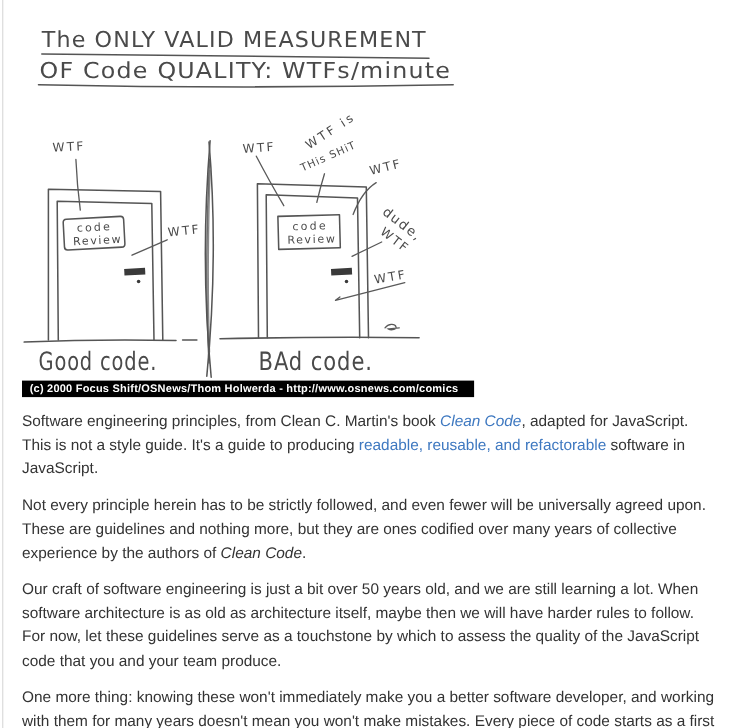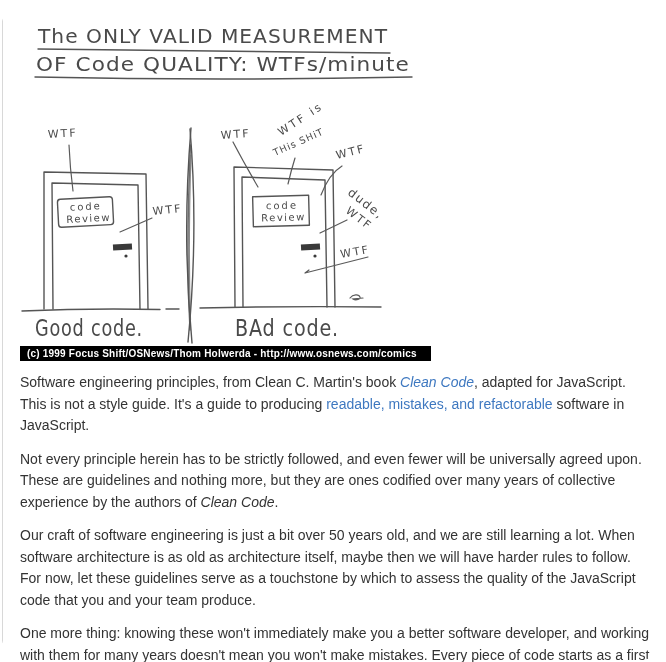--- a/index.html
+++ b/index.html
@@ -1,18 +1,18 @@
 <!DOCTYPE html>
 <html><head>
 <meta charset="utf-8">
 <style>
   html,body{margin:0;padding:0;background:#ffffff;}
   .page{
     position:relative;width:666px;height:662px;background:#ffffff;
-    font-family:"Liberation Sans",sans-serif;overflow:hidden;border-radius:32px;
+    font-family:"Liberation Sans",sans-serif;overflow:hidden;
   }
   .left-edge{position:absolute;left:2px;top:0;width:1px;height:662px;background:#d8d8d8;}
   
   .comic{position:absolute;left:20px;top:5px;width:412px;}
   .comic svg{display:block;}
   .hand{font-family:"DejaVu Sans",sans-serif;fill:#4a4a4a;}
   .ink{stroke:#555555;fill:none;stroke-width:1.4;stroke-linecap:round;stroke-linejoin:round;}
   .ink2{stroke:#5a5a5a;fill:none;stroke-width:1.2;stroke-linecap:round;}
   .credit-bar{
     width:411px;height:15px;background:#000000;color:#ffffff;
@@ -105,26 +105,26 @@
 
         <path class="ink2" d="M330,293 c3,-4 9,-4 10,-1 c1,2 -4,4 -7,2 l10,-1"></path>
 
         <path class="ink" d="M180,303 Q270,301 361,302"></path>
 
         <text class="hand" x="215" y="331" font-size="23" letter-spacing="1" textLength="104" lengthAdjust="spacingAndGlyphs">BAd code.</text>
       </g>
     </svg>
 
     <div class="credit-bar">
-      <span>(c) 1999 Focus Shift/OSNews/Thom Holwerda - http://www.osnews.com/comics</span>
+      <span>(c) 2000 Focus Shift/OSNews/Thom Holwerda - http://www.osnews.com/comics</span>
     </div>
   </div>
 
   <div class="article">
-    <p><span>Software engineering principles, from Clean C. Martin's book </span><a class="link em">Clean Code</a><span>, adapted for JavaScript. This is not a style guide. It's a guide to producing </span><a class="link">readable, mistakes, and refactorable</a><span> software in JavaScript.</span></p>
+    <p><span>Software engineering principles, from Clean C. Martin's book </span><a class="link em">Clean Code</a><span>, adapted for JavaScript. This is not a style guide. It's a guide to producing </span><a class="link">readable, reusable, and refactorable</a><span> software in JavaScript.</span></p>
 
     <p><span>Not every principle herein has to be strictly followed, and even fewer will be universally agreed upon. These are guidelines and nothing more, but they are ones codified over many years of collective experience by the authors of </span><span class="em">Clean Code</span><span>.</span></p>
 
     <p><span>Our craft of software engineering is just a bit over 50 years old, and we are still learning a lot. When software architecture is as old as architecture itself, maybe then we will have harder rules to follow. For now, let these guidelines serve as a touchstone by which to assess the quality of the JavaScript code that you and your team produce.</span></p>
 
     <p><span>One more thing: knowing these won't immediately make you a better software developer, and working with them for many years doesn't mean you won't make mistakes. Every piece of code starts as a first draft, like wet clay getting shaped into its final form. Finally, we chisel away the imperfections when we review it with our peers. Don't beat yourself up for first drafts that need improvement. Beat up the code instead!</span></p>
   </div>
 </div>
 
 </body></html>

